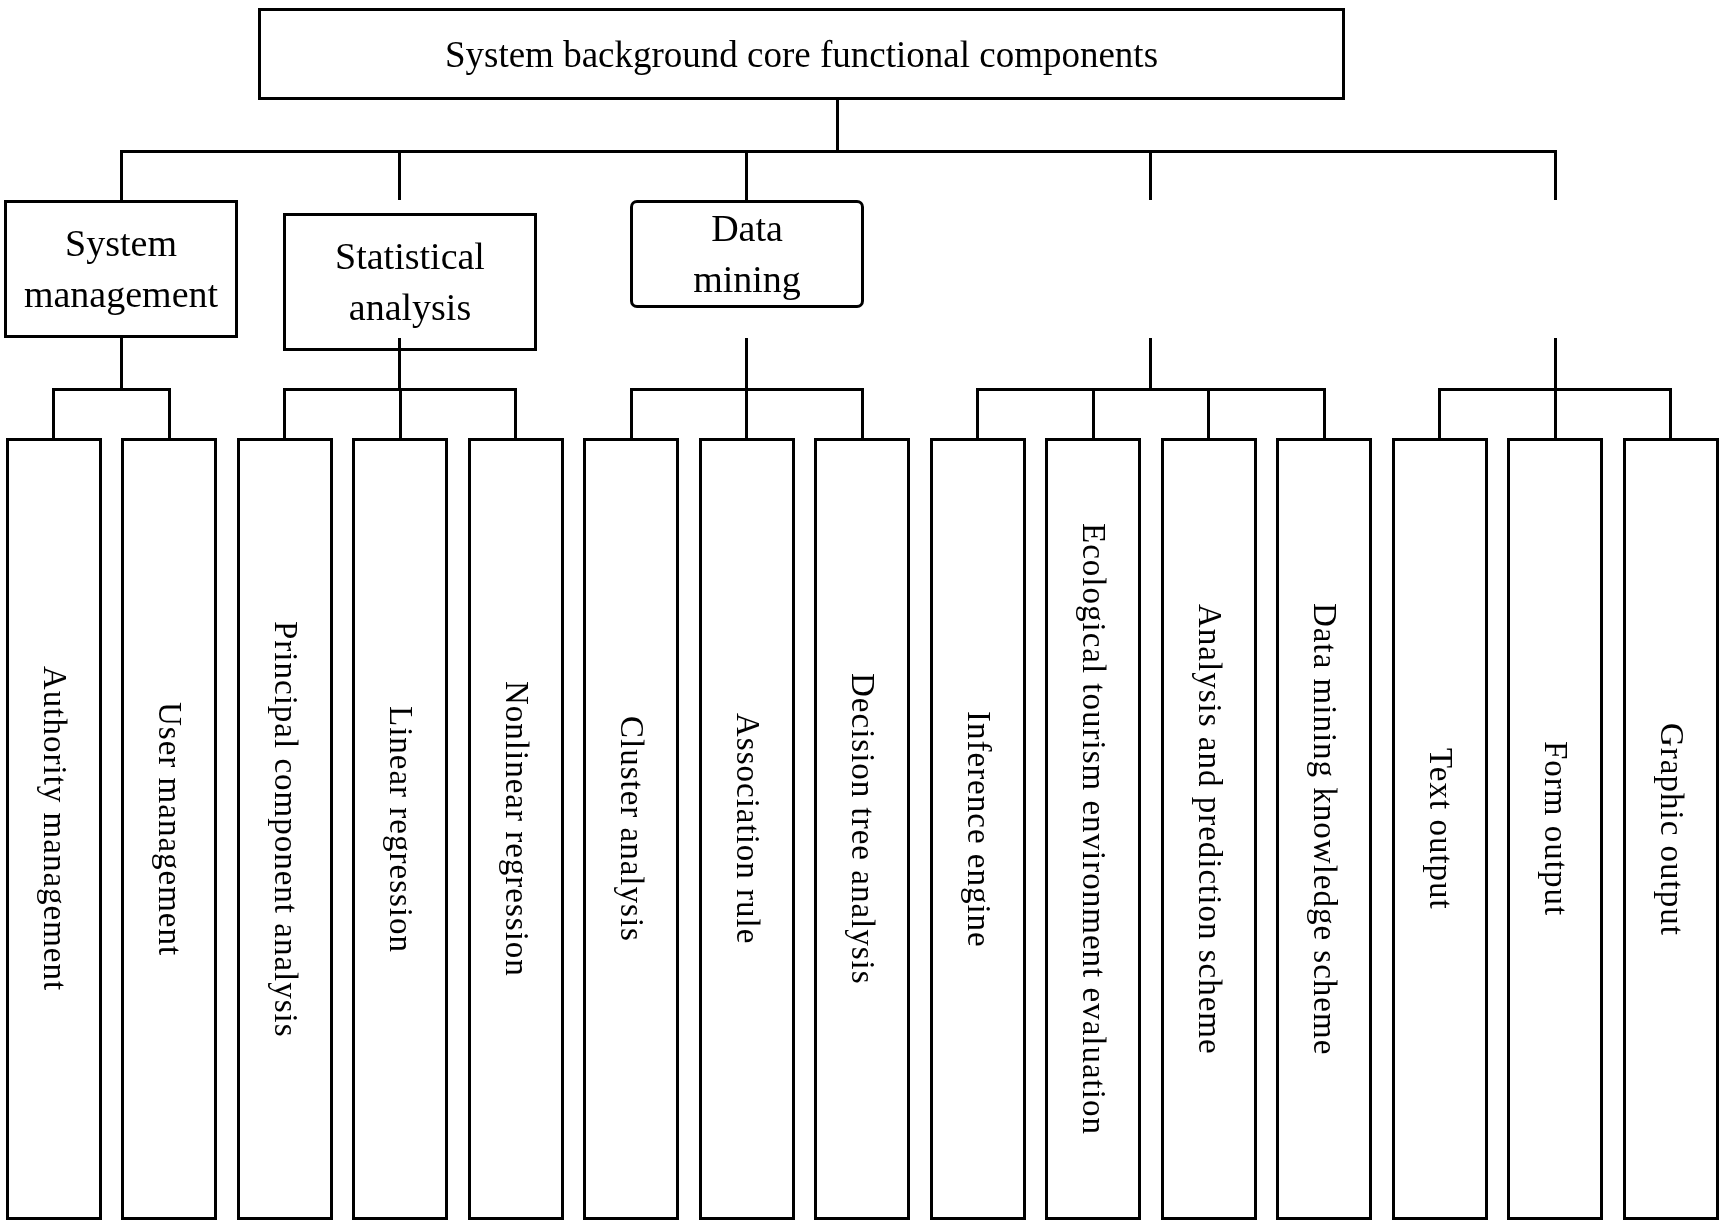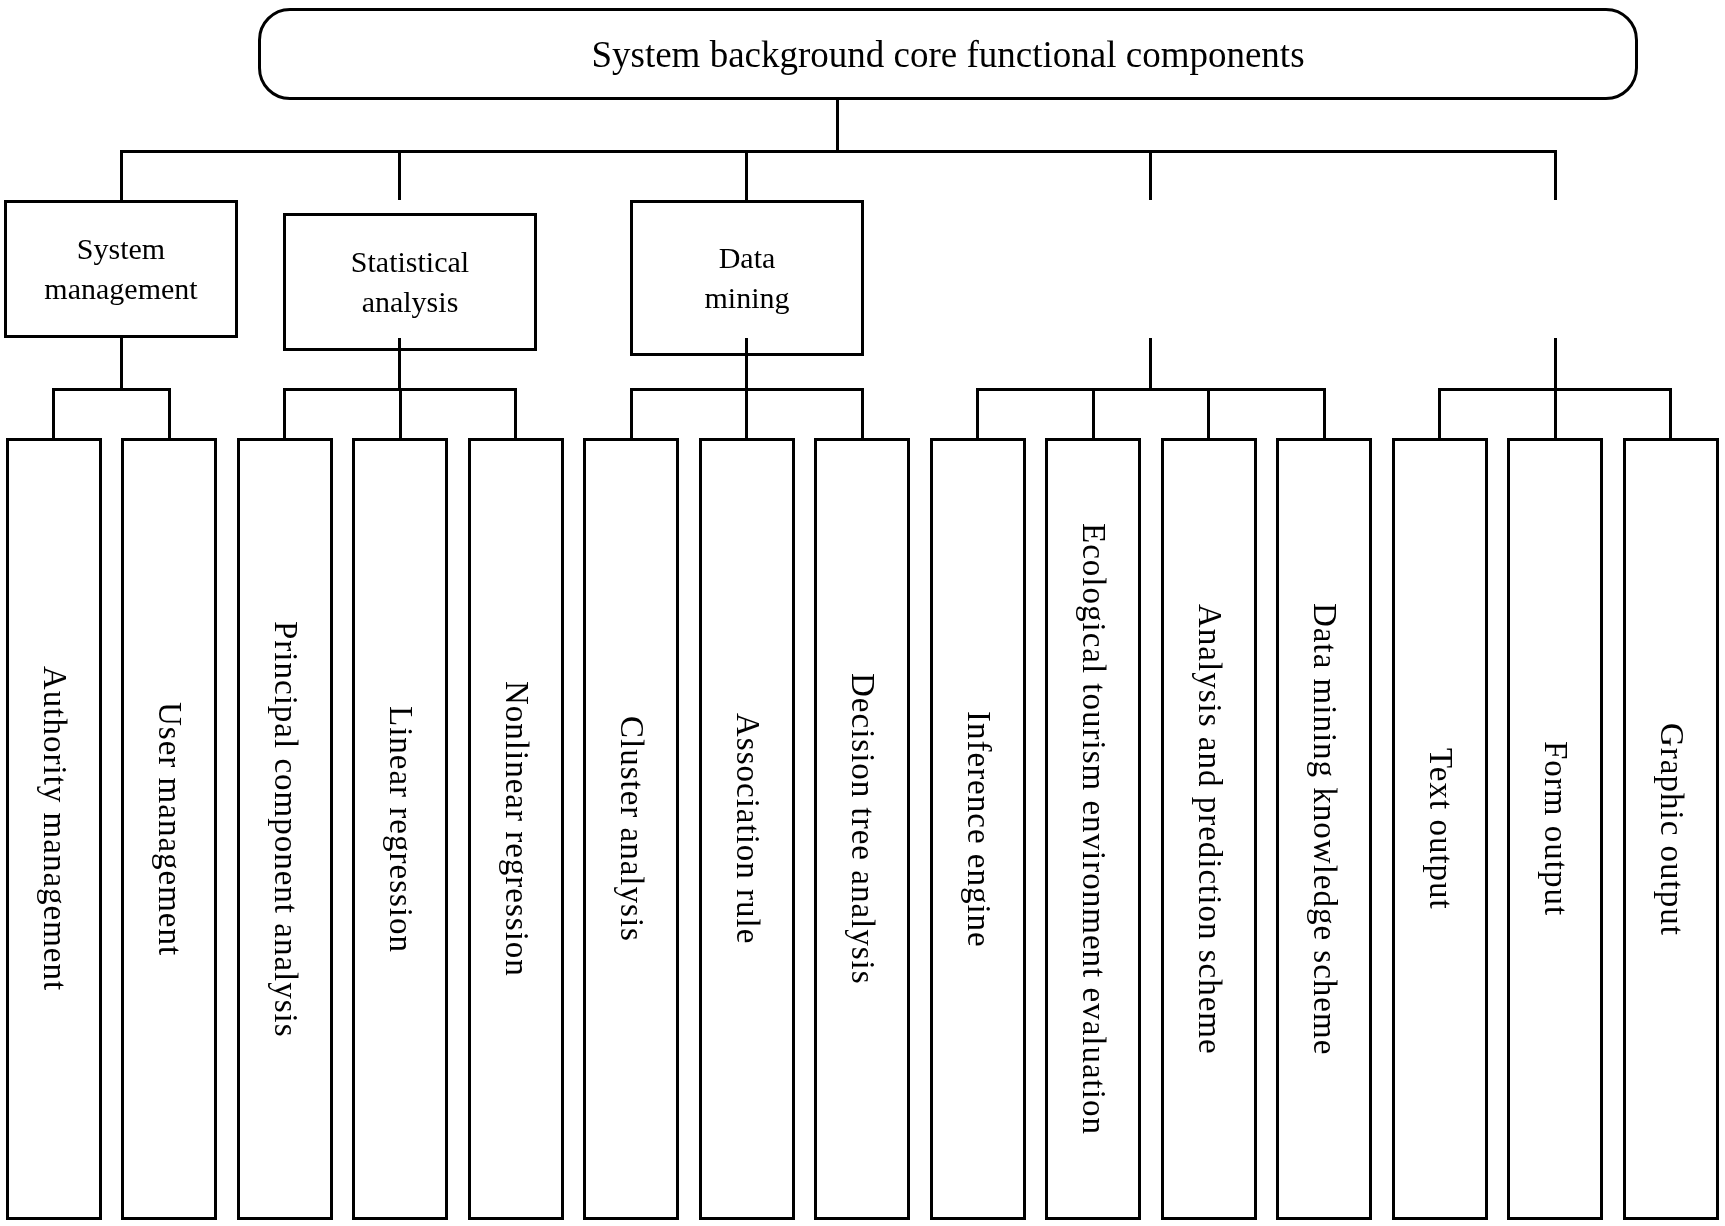--- a/index.html
+++ b/index.html
@@ -2,47 +2,47 @@
 <html><head>
 <meta charset="utf-8">
 <style>
   * { box-sizing: border-box; }
   html, body { margin: 0; padding: 0; background: #ffffff; }
   body { font-family: "Liberation Serif", serif; color: #000; }
   .canvas { position: relative; width: 1725px; height: 1226px; background: #fff; overflow: hidden; }
   .box { position: absolute; border: 3px solid #000; background: #fff;
          display: flex; align-items: center; justify-content: center; text-align: center; }
   .root   { font-size: 37px; }
-  .branch { font-size: 30px; line-height: 1.35; white-space: pre-line; }
+  .branch { font-size: 38px; line-height: 1.35; white-space: pre-line; }
   .leaf   { font-size: 33px; }
   .vtext  { writing-mode: vertical-rl; text-orientation: mixed; letter-spacing: 1px; }
   .vline { position: absolute; width: 3px; background: #000; }
   .hline { position: absolute; height: 3px; background: #000; }
 </style>
 </head>
 <body>
 
 <div class="canvas">
 
-  <div class="box root" style="left:258px; top:8px; width:1380px; height:92px;border-radius:32px;">System background core functional components</div>
+  <div class="box root" style="left:258px; top:8px; width:1087px; height:92px;">System background core functional components</div>
 
   <div class="vline" style="left:836px; top:100px; height:50px;"></div>
   <div class="hline" style="left:121px; top:150px; width:1435px;"></div>
 
   <div class="vline" style="left:120px;  top:150px; height:50px;"></div>
   <div class="vline" style="left:398px;  top:150px; height:50px;"></div>
   <div class="vline" style="left:745px;  top:150px; height:50px;"></div>
   <div class="vline" style="left:1149px; top:150px; height:50px;"></div>
   <div class="vline" style="left:1554px; top:150px; height:50px;"></div>
 
   <div class="box branch" style="left:4px;    top:200px; width:234px; height:138px;">System
 management</div>
   <div class="box branch" style="left:283px;  top:200px; width:254px; height:138px;margin-top:13px;">Statistical
 analysis</div>
-  <div class="box branch" style="left:630px;  top:200px; width:234px; height:156px;">Data
+  <div class="box branch" style="left:630px;  top:200px; width:234px; height:108px;border-radius:7px;">Data
 mining</div>
 
   <div class="vline" style="left:120px;  top:338px; height:50px;"></div>
   <div class="vline" style="left:398px;  top:338px; height:50px;"></div>
   <div class="vline" style="left:745px;  top:338px; height:50px;"></div>
   <div class="vline" style="left:1149px; top:338px; height:50px;"></div>
   <div class="vline" style="left:1554px; top:338px; height:50px;"></div>
 
   <div class="hline" style="left:54px;   top:388px; width:116px;"></div>
   <div class="hline" style="left:285px;  top:388px; width:231px;"></div>

